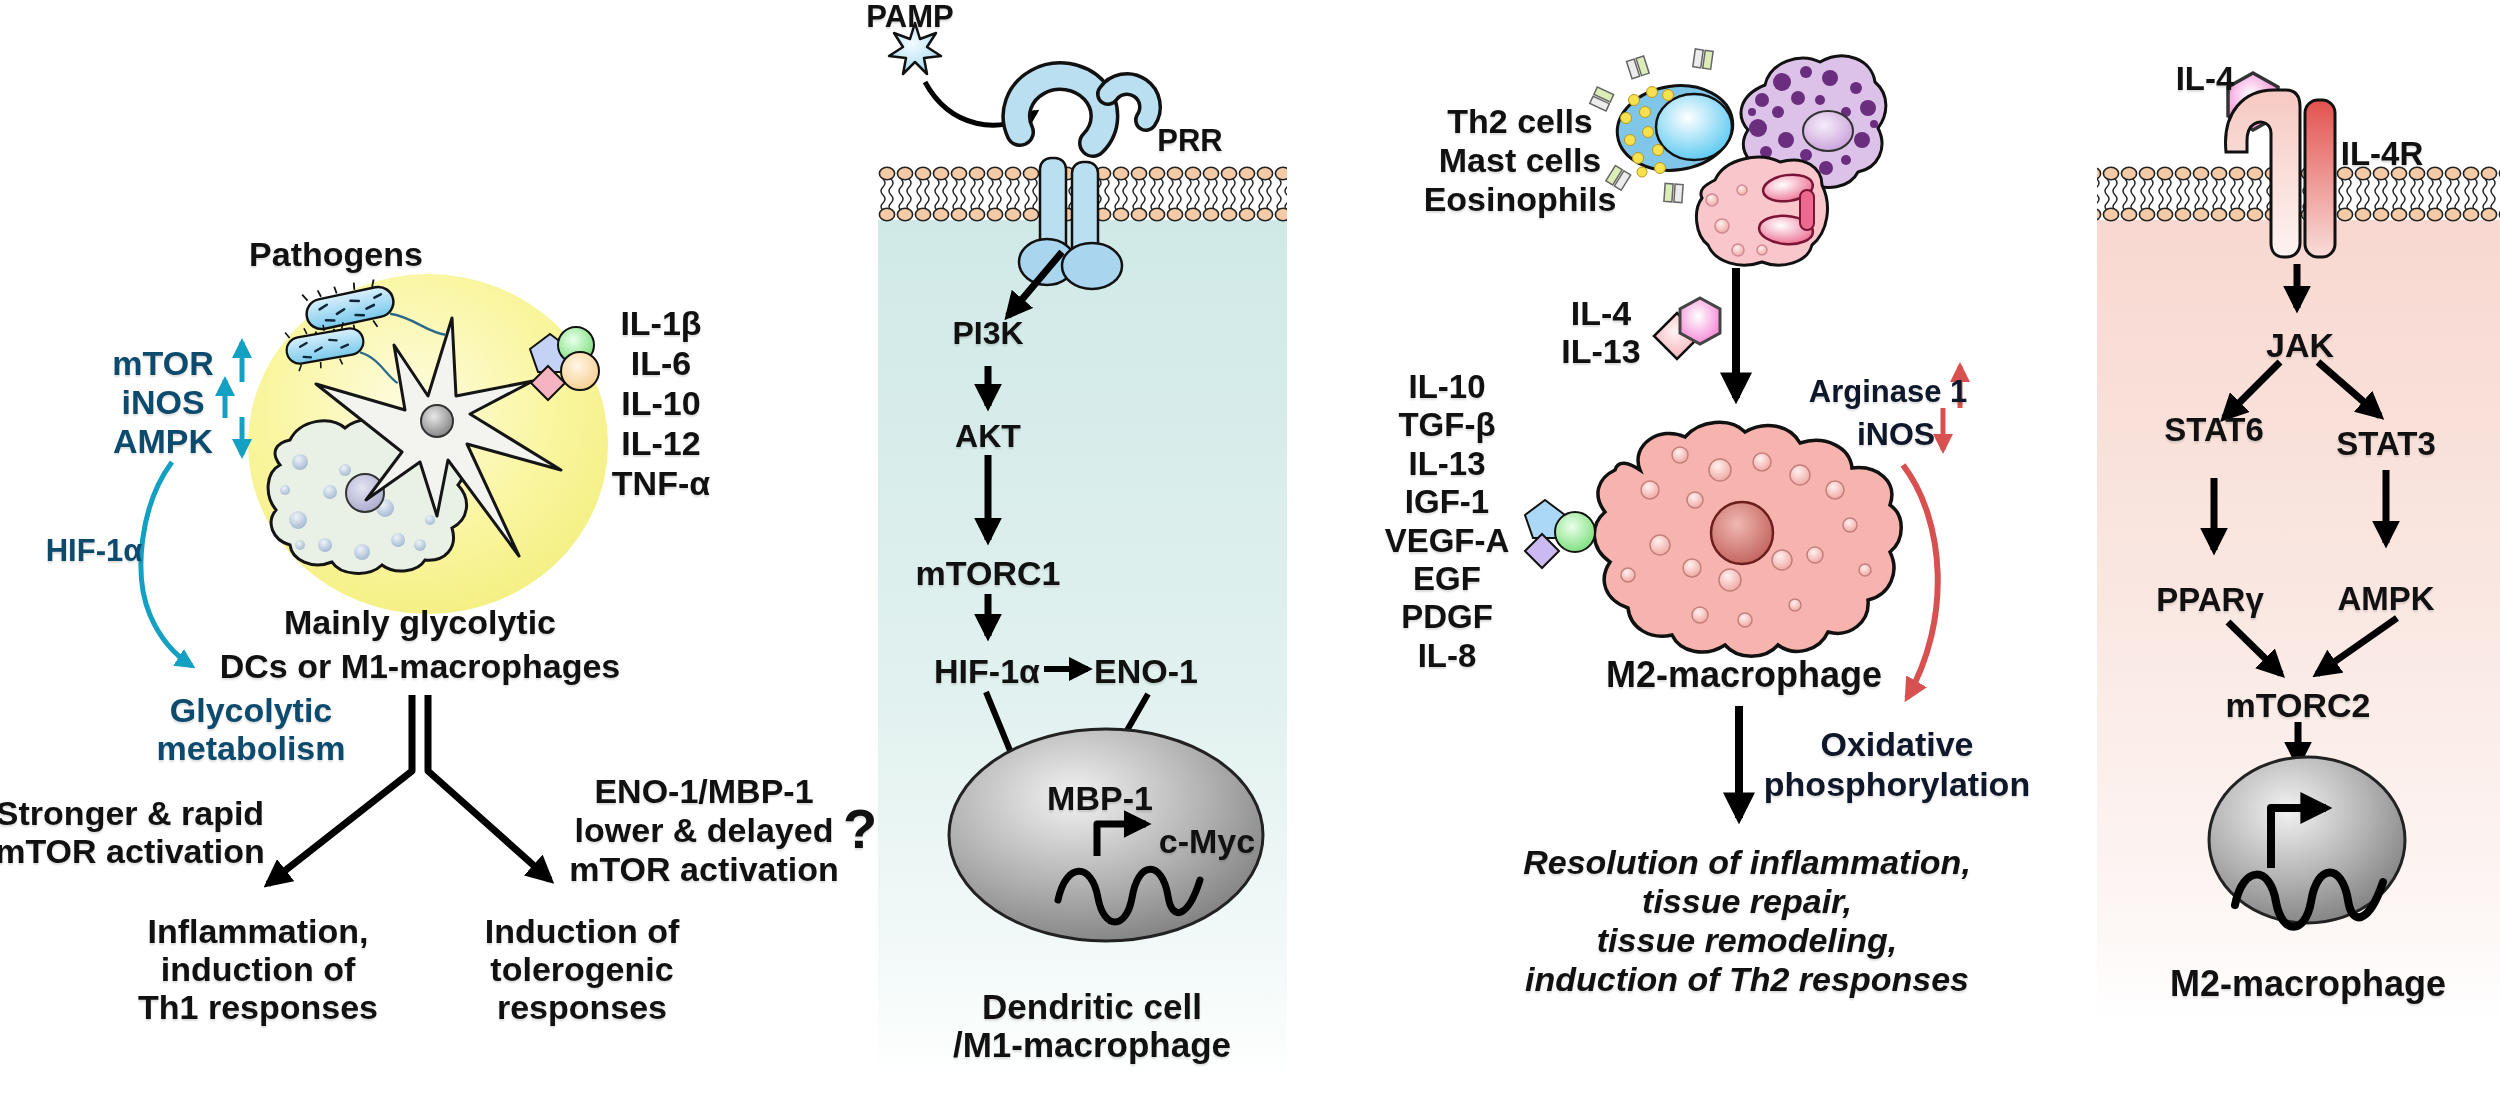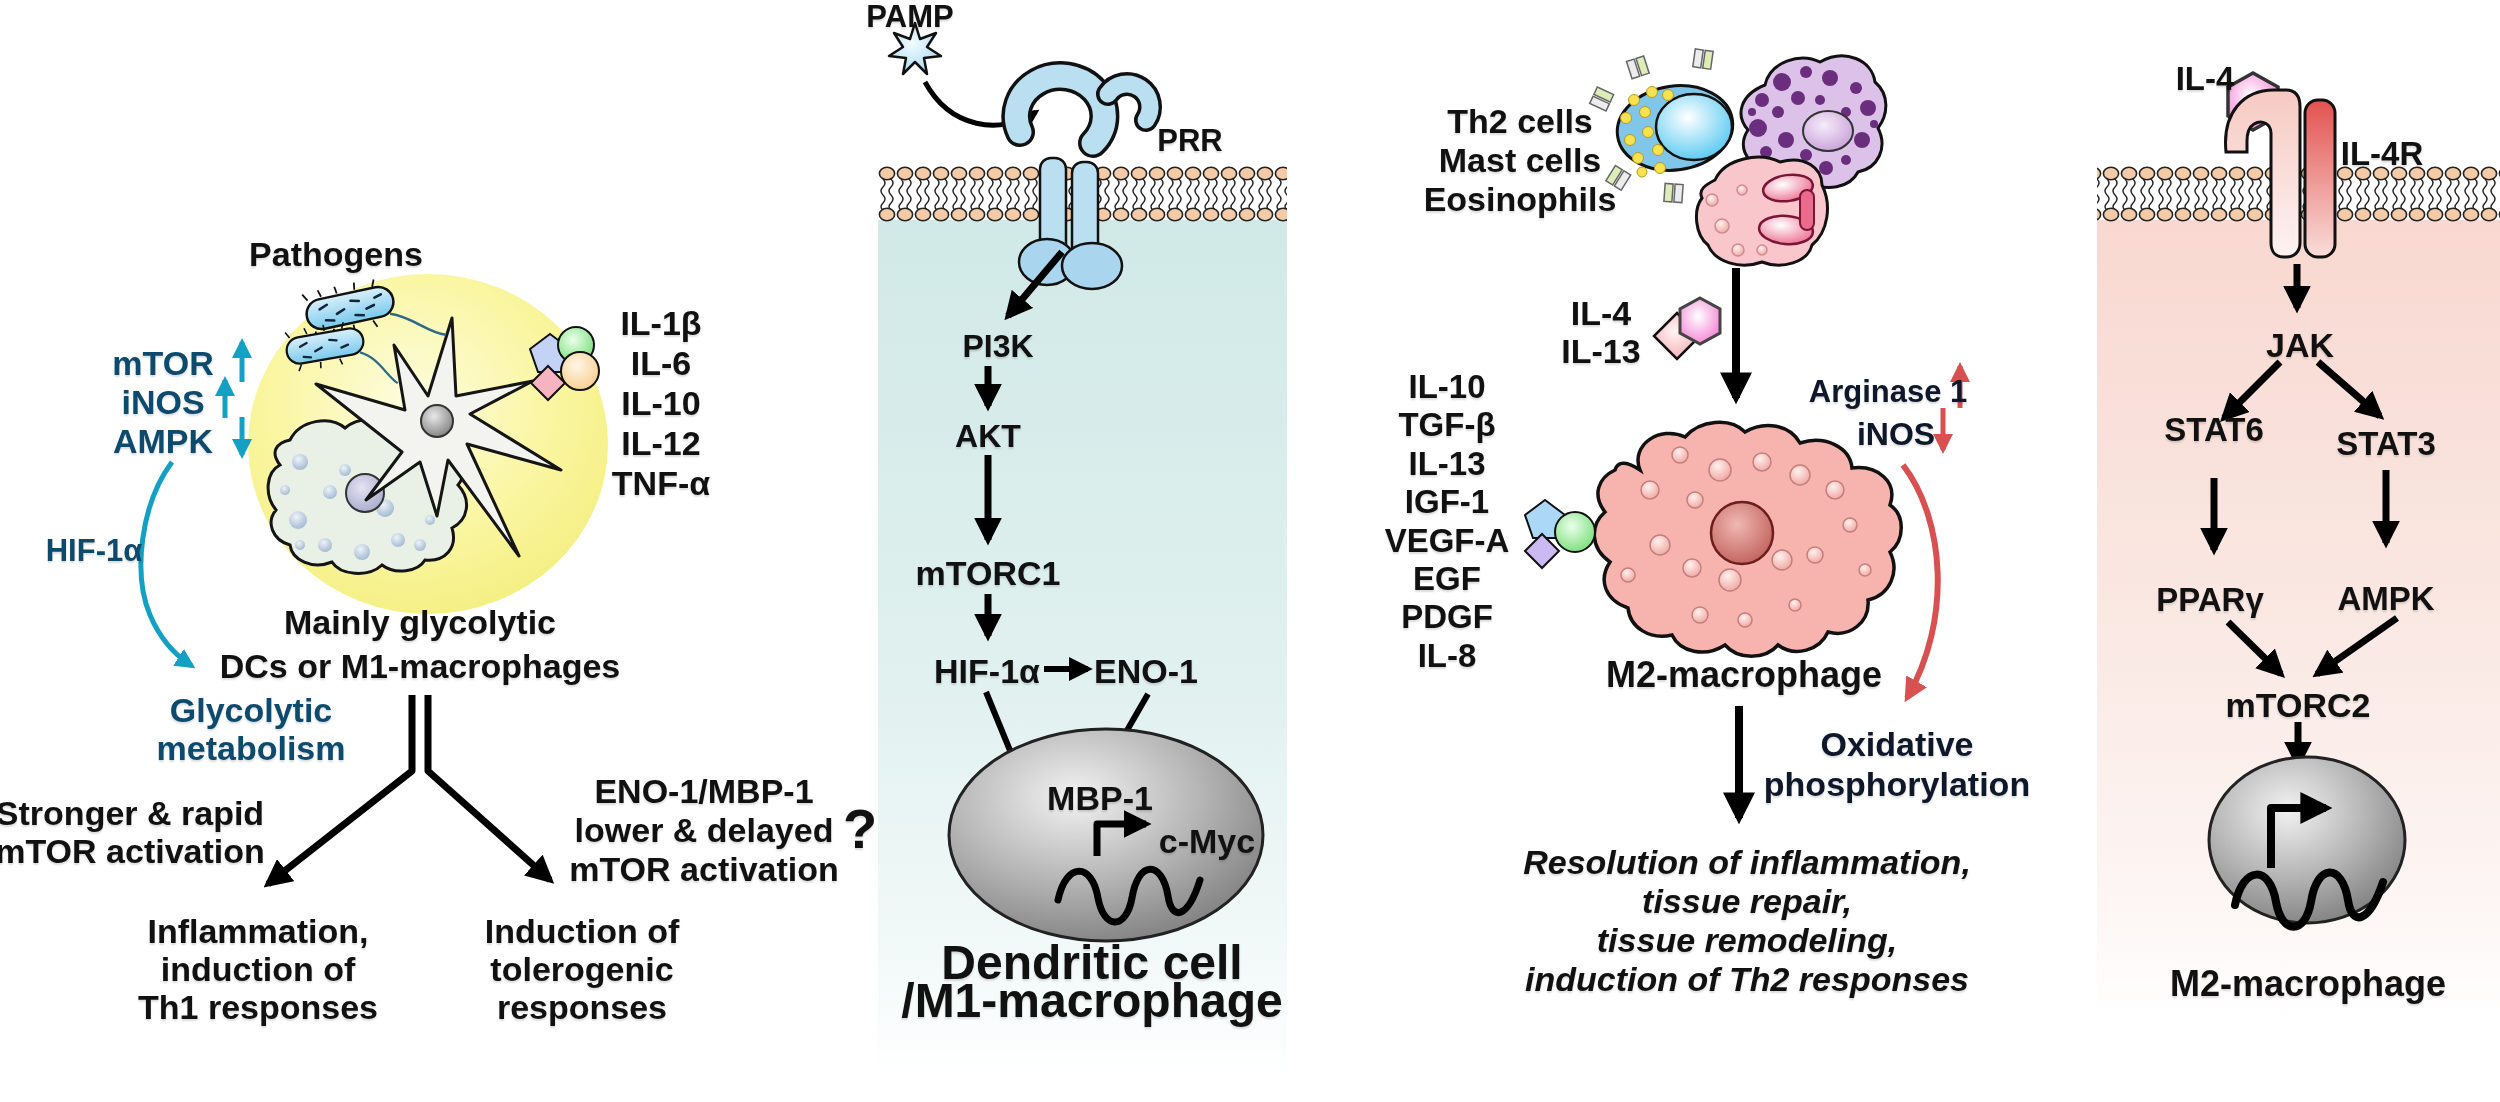--- a/index.html
+++ b/index.html
@@ -4,21 +4,21 @@
 <style>
   html,body{margin:0;padding:0;background:#ffffff;}
   .canvas{position:relative;width:2500px;height:1102px;background:#ffffff;overflow:hidden;
           font-family:"Liberation Sans",sans-serif;}
   .lbl{position:absolute;font-weight:700;color:#111;white-space:nowrap;text-align:center;
        transform:translateX(-50%);font-size:34px;line-height:1.12;
        text-shadow:0 2px 2px rgba(0,0,0,.14);}
   .lbl span{display:block;}
   .cyan{color:#0c4a6e;}
   .red{color:#0f172a;} .fs31{font-size:31px;} .fs32{font-size:32px;} .fs33{font-size:33px;}
-  .fs35{font-size:48px;} .fs36{font-size:36px;} .fs56{font-size:56px;}
+  .fs35{font-size:35px;margin-top:44px;} .fs36{font-size:36px;} .fs56{font-size:56px;}
   .art{position:absolute;left:0;top:0;}
 </style>
 </head>
 <body>
 
 <div class="canvas">
 
 <svg class="art" width="2500" height="1102" viewBox="0 0 2500 1102">
   <defs>
     <marker id="mA" viewBox="0 0 10 10" refX="8" refY="5" markerWidth="4" markerHeight="4" orient="auto">
@@ -466,21 +466,21 @@
   <span>Th1 responses</span>
 </div>
 <div class="lbl" style="left:582px;top:912px;line-height:38px;">
   <span>Induction of</span>
   <span>tolerogenic</span>
   <span>responses</span>
 </div>
 
 <div class="lbl fs31" style="left:910px;top:0px;">PAMP</div>
 <div class="lbl fs31" style="left:1190px;top:124px;">PRR</div>
-<div class="lbl fs32" style="left:988px;top:329px;margin-left:10px;">PI3K</div>
+<div class="lbl fs32" style="left:988px;top:316px;">PI3K</div>
 <div class="lbl fs32" style="left:988px;top:419px;">AKT</div>
 <div class="lbl" style="left:988px;top:554px;">mTORC1</div>
 <div class="lbl" style="left:987px;top:652px;">HIF-1α</div>
 <div class="lbl" style="left:1146px;top:652px;">ENO-1</div>
 <div class="lbl" style="left:1100px;top:779px;">MBP-1</div>
 <div class="lbl" style="left:1207px;top:822px;">c-Myc</div>
 <div class="lbl fs35" style="left:1092px;top:944px;line-height:38px;">
   <span>Dendritic cell</span>
   <span>/M1-macrophage</span>
 </div>

